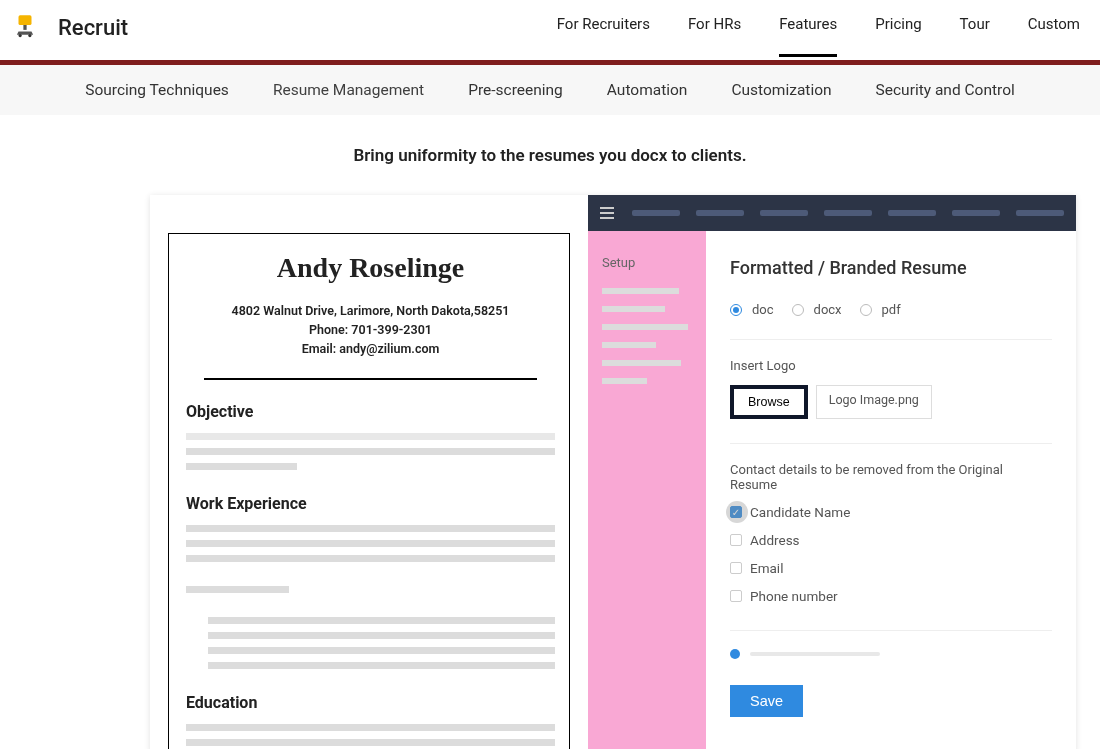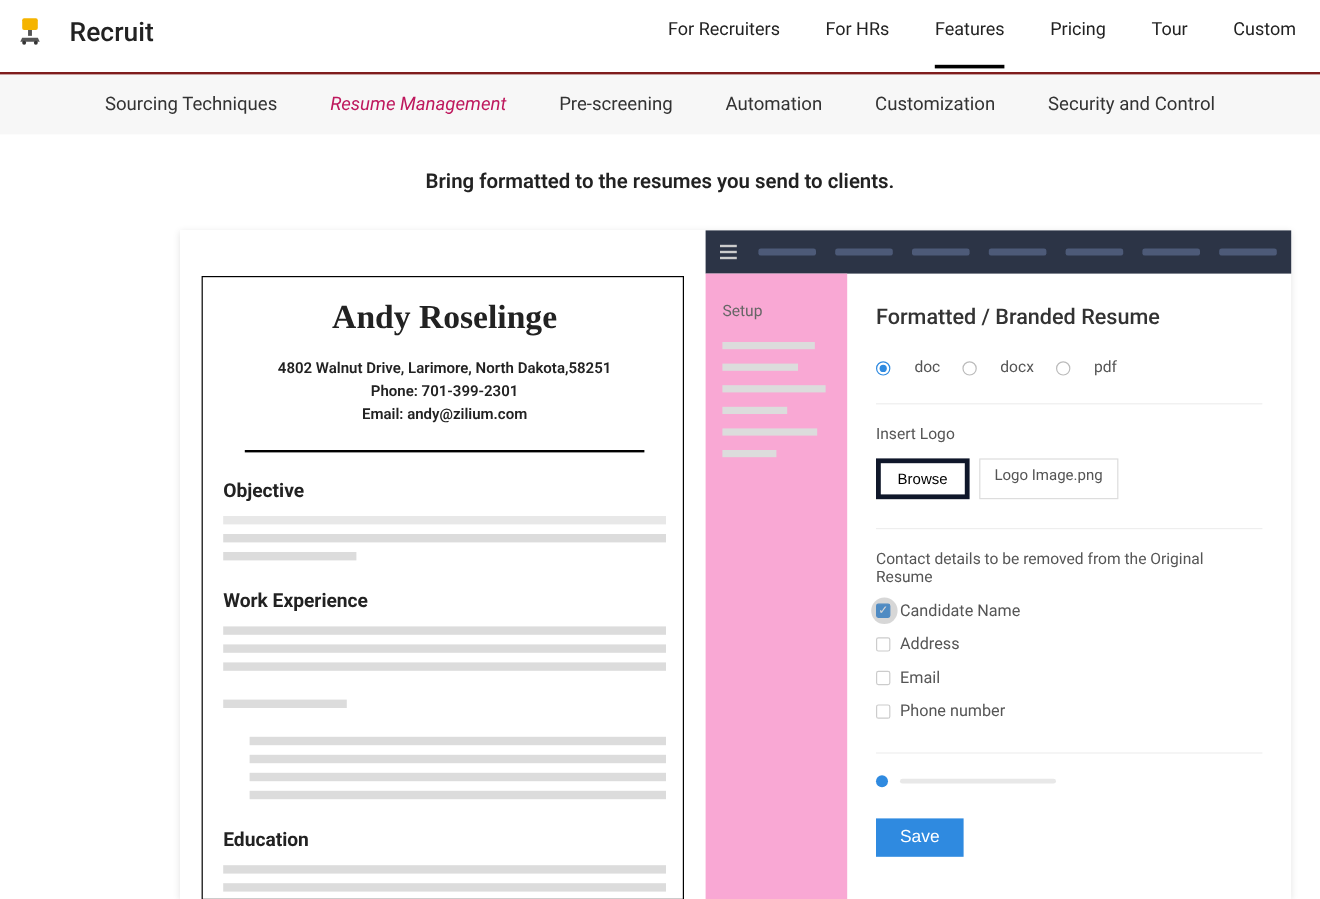--- a/index.html
+++ b/index.html
@@ -8,23 +8,23 @@
   
   .topbar { display: flex; align-items: center; padding: 12px 20px 18px 12px; }
   .brand { display: flex; align-items: center; gap: 20px; }
   .brand-name { font-size: 22px; font-weight: 500; color: #222; }
   .brand-icon svg { width: 26px; height: 26px; }
   .topnav { margin-left: auto; display: flex; gap: 38px; align-items: center; }
   .topnav a { text-decoration: none; color: #222; font-size: 15px; position: relative; padding-bottom: 6px; cursor: pointer; }
   .topnav a.active::after { content: ""; position: absolute; left: 0; right: 0; bottom: -18px; height: 3px; background: #000; }
   
   
-  .subnav { background: #f7f7f7; display: flex; justify-content: center; gap: 44px; padding: 16px 0; border-top: 2px solid #7f1d1d; }
+  .subnav { background: #f7f7f7; display: flex; justify-content: center; gap: 44px; padding: 16px 0; border-top: 5px solid #7f1d1d; }
   .subnav a { text-decoration: none; color: #333; font-size: 15.5px; cursor: pointer; }
-  .subnav a.active { color: #be185d; font-style: italic; }
+  .subnav a.active { color: #404040; }
   
   .headline { text-align: center; font-size: 17px; font-weight: 600; color: #222; padding: 30px 0; }
   
   
   .panel { display: flex; margin: 0 24px 0 150px; box-shadow: 0 1px 6px rgba(0,0,0,0.12); }
   
   
   .resume-side { width: 438px; background: #fff; padding: 38px 18px 0 18px; }
   .resume-page { border: 1px solid #000; padding: 18px 14px 0 17px; height: 520px; overflow: hidden; }
   .resume-name { text-align: center; font-size: 28px; font-weight: 700; margin-bottom: 18px; font-family: Georgia, 'Times New Roman', serif; }
@@ -46,21 +46,21 @@
   
   .app-body { display: flex; height: 522px; }
   .app-sidebar { width: 118px; background: #f9a8d4; padding: 24px 14px; }
   .app-sidebar-title { font-size: 13px; color: #666; margin-bottom: 18px; }
   .side-ph { height: 6px; background: #dcdcdc; margin-bottom: 12px; }
   
   .app-content { flex: 1; padding: 26px 24px; overflow: hidden; }
   .form-title { font-size: 18px; font-weight: 500; color: #333; margin-bottom: 24px; }
   .form-label { font-size: 13px; color: #555; margin-bottom: 12px; }
   .radio-row { display: flex; gap: 18px; margin-bottom: 22px; }
-  .radio-item { display: flex; align-items: center; gap: 20px; font-size: 13px; color: #555; }
+  .radio-item { display: flex; align-items: center; gap: 10px; font-size: 13px; color: #555; }
   .radio { width: 12px; height: 12px; border: 1.5px solid #bbb; border-radius: 50%; display: inline-flex; align-items: center; justify-content: center; }
   .radio.selected { border-color: #2f8ae0; }
   .radio.selected::after { content: ""; width: 6px; height: 6px; background: #2f8ae0; border-radius: 50%; }
   .divider { border: none; border-top: 1px solid #eee; margin: 0 0 18px 0; }
   
   .browse-row { display: flex; gap: 8px; margin-bottom: 24px; }
   .browse-btn { border: 4px solid #0f172a; background: #fff; font-size: 12.5px; padding: 6px 14px; cursor: pointer; }
   .file-box { border: 1px solid #ddd; font-size: 12.5px; padding: 6px 12px; color: #555; }
   
   .check-list { display: flex; flex-direction: column; gap: 12px; margin-bottom: 26px; }
@@ -103,21 +103,21 @@
 
 <nav class="subnav">
   <a>Sourcing Techniques</a>
   <a class="active">Resume Management</a>
   <a>Pre-screening</a>
   <a>Automation</a>
   <a>Customization</a>
   <a>Security and Control</a>
 </nav>
 
-<div class="headline">Bring formatted to the resumes you send to clients.</div>
+<div class="headline">Bring uniformity to the resumes you docx to clients.</div>
 
 <div class="panel">
 
   <div class="resume-side">
     <div class="resume-page">
       <div class="resume-name">Andy Roselinge</div>
       <div class="resume-contact">
         <div>4802 Walnut Drive, Larimore, North Dakota,58251</div>
         <div><span>Phone: </span><span>701-399-2301</span></div>
         <div><span>Email: </span><span>andy@zilium.com</span></div>

